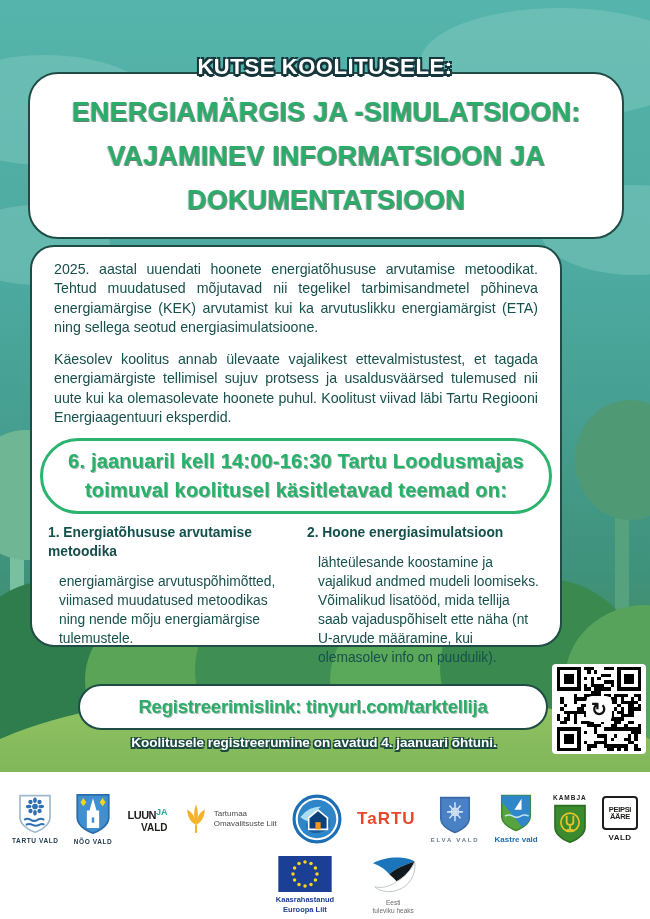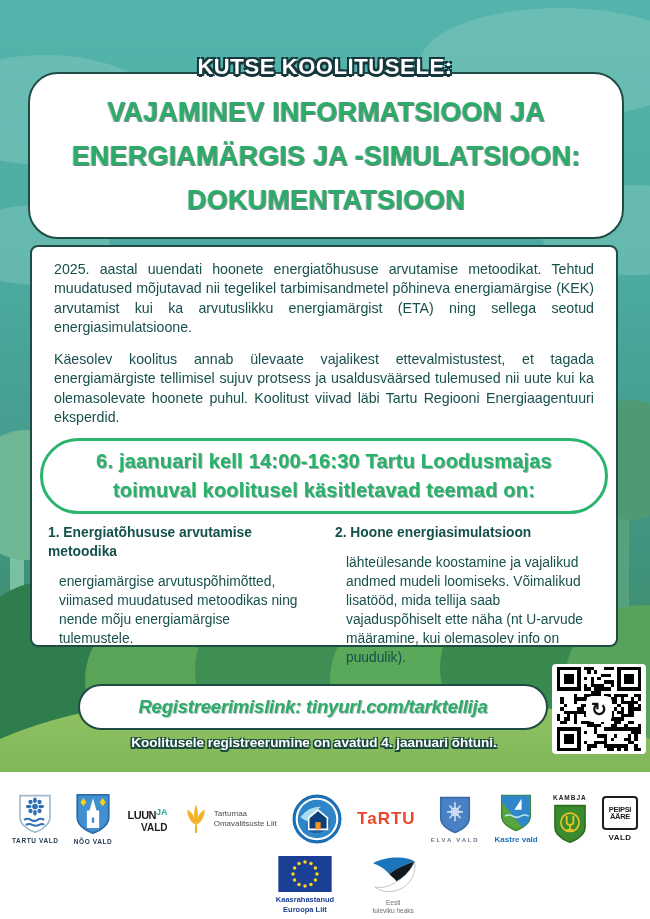--- a/index.html
+++ b/index.html
@@ -14,41 +14,41 @@
   
   .kutse{position:absolute;top:26px;left:0;width:100%;text-align:center;z-index:20;
          color:#fff;font-size:22px;font-weight:800;letter-spacing:.6px;
          text-shadow:-2px -2px 0 #16363c,2px -2px 0 #16363c,-2px 2px 0 #16363c,2px 2px 0 #16363c,0 3px 0 #16363c;margin-top:28px;}
   .title-box{position:absolute;left:28px;top:72px;width:592px;height:163px;z-index:15;
              background:#fff;border:2px solid #1f4d45;border-radius:30px;
              display:flex;flex-direction:column;justify-content:center;align-items:center;}
   .title-line{display:block;text-align:center;color:#2bac69;font-size:27px;font-weight:800;line-height:44px;letter-spacing:.2px;
               text-shadow:1px 1px 0 rgba(23,61,50,.55),-1px 1px 0 rgba(23,61,50,.25);}
   
-  .content-box{position:absolute;left:30px;top:245px;width:588px;height:402px;z-index:15;
-               background:#fff;border:2px solid #1f4d45;border-radius:8px;box-sizing:border-box;}
+  .content-box{position:absolute;left:30px;top:245px;width:532px;height:402px;z-index:15;
+               background:#fff;border:2px solid #1f4d45;border-radius:24px;box-sizing:border-box;}
   .para{position:absolute;left:22px;right:22px;color:#17504c;font-size:14.2px;line-height:19.3px;
         font-weight:500;text-align:justify;margin:0;}
   .para-1{top:13px;}
   .para-2{top:103px;}
   .date-pill{position:absolute;left:8px;right:8px;top:191px;height:70px;
              background:#fff;border:3px solid #2cb46e;border-radius:45px;
              display:flex;flex-direction:column;justify-content:center;align-items:center;}
   .date-line{display:block;text-align:center;color:#27b269;font-size:20px;font-weight:800;line-height:29px;letter-spacing:.2px;
              text-shadow:1px 1px 0 rgba(23,61,50,.4);}
   .topics{position:absolute;left:16px;right:10px;top:276px;display:flex;gap:16px;}
   .topic{flex:1;color:#17504c;font-size:13.8px;line-height:19px;}
   .topic h3{margin:0;font-size:13.8px;line-height:19px;font-weight:800;color:#14504c;}
   .topic p{margin:11px;font-weight:500;}
   
   .reg-pill{position:absolute;left:78px;top:684px;width:470px;height:46px;z-index:16;box-sizing:border-box;
             background:#fff;border:2px solid #1f4d45;border-radius:28px;
             display:flex;align-items:center;justify-content:center;text-decoration:none;cursor:pointer;}
   .reg-label{color:#2bac69;font-size:18.5px;font-weight:800;letter-spacing:-.2px;
-             text-shadow:1px 1px 0 rgba(23,61,50,.35);font-style:italic;}
+             text-shadow:1px 1px 0 rgba(23,61,50,.35);}
   .deadline{position:absolute;top:735px;left:0;width:628px;text-align:center;z-index:16;
             color:#fff;font-size:13.5px;font-weight:700;
             text-shadow:-1.5px -1.5px 0 #1c4a41,1.5px -1.5px 0 #1c4a41,-1.5px 1.5px 0 #1c4a41,1.5px 1.5px 0 #1c4a41,0 2px 0 #1c4a41;}
   .qr-wrap{position:absolute;left:552px;top:664px;width:94px;height:90px;z-index:17;
            background:#fff;border-radius:4px;display:flex;align-items:center;justify-content:center;}
   .qr-wrap svg{display:block;}
   .qr-center{position:absolute;left:50%;top:50%;transform:translate(-50%,-50%);
              width:26px;height:26px;background:#fff;border-radius:6px;
              display:flex;align-items:center;justify-content:center;
              font-size:19px;font-weight:700;color:#111;}
@@ -97,22 +97,22 @@
     <div class="bgtree" style="left:195px;top:580px;width:200px;height:180px;background:#3f8f55;"></div>
     <div class="bgtree" style="left:330px;top:600px;width:175px;height:160px;background:#5aa85a;"></div>
     <div class="bgtree" style="left:440px;top:578px;width:200px;height:180px;background:#3a8a50;"></div>
     <div class="bgtree" style="left:565px;top:605px;width:160px;height:150px;background:#57a35b;"></div>
     <div class="hill" style="left:-60px;top:688px;width:770px;height:220px;background:linear-gradient(180deg,#93c463 0%,#7db558 45%,#63a64e 100%);"></div>
   </div>
 
   <div class="kutse">KUTSE KOOLITUSELE:</div>
 
   <div class="title-box">
+    <span class="title-line">ENERGIAMÄRGIS JA -SIMULATSIOON:</span>
     <span class="title-line">VAJAMINEV INFORMATSIOON JA</span>
-    <span class="title-line">ENERGIAMÄRGIS JA -SIMULATSIOON:</span>
     <span class="title-line">DOKUMENTATSIOON</span>
   </div>
 
   <div class="content-box">
     <p class="para para-1">2025. aastal uuendati hoonete energiatõhususe arvutamise metoodikat. Tehtud muudatused mõjutavad nii tegelikel tarbimisandmetel põhineva energiamärgise (KEK) arvutamist kui ka arvutuslikku energiamärgist (ETA) ning sellega seotud energiasimulatsioone.</p>
     <p class="para para-2">Käesolev koolitus annab ülevaate vajalikest ettevalmistustest, et tagada energiamärgiste tellimisel sujuv protsess ja usaldusväärsed tulemused nii uute kui ka olemasolevate hoonete puhul. Koolitust viivad läbi Tartu Regiooni Energiaagentuuri eksperdid.</p>
 
     <div class="date-pill">
       <span class="date-line">6. jaanuaril kell 14:00-16:30 Tartu Loodusmajas</span>
       <span class="date-line">toimuval koolitusel käsitletavad teemad on:</span>

